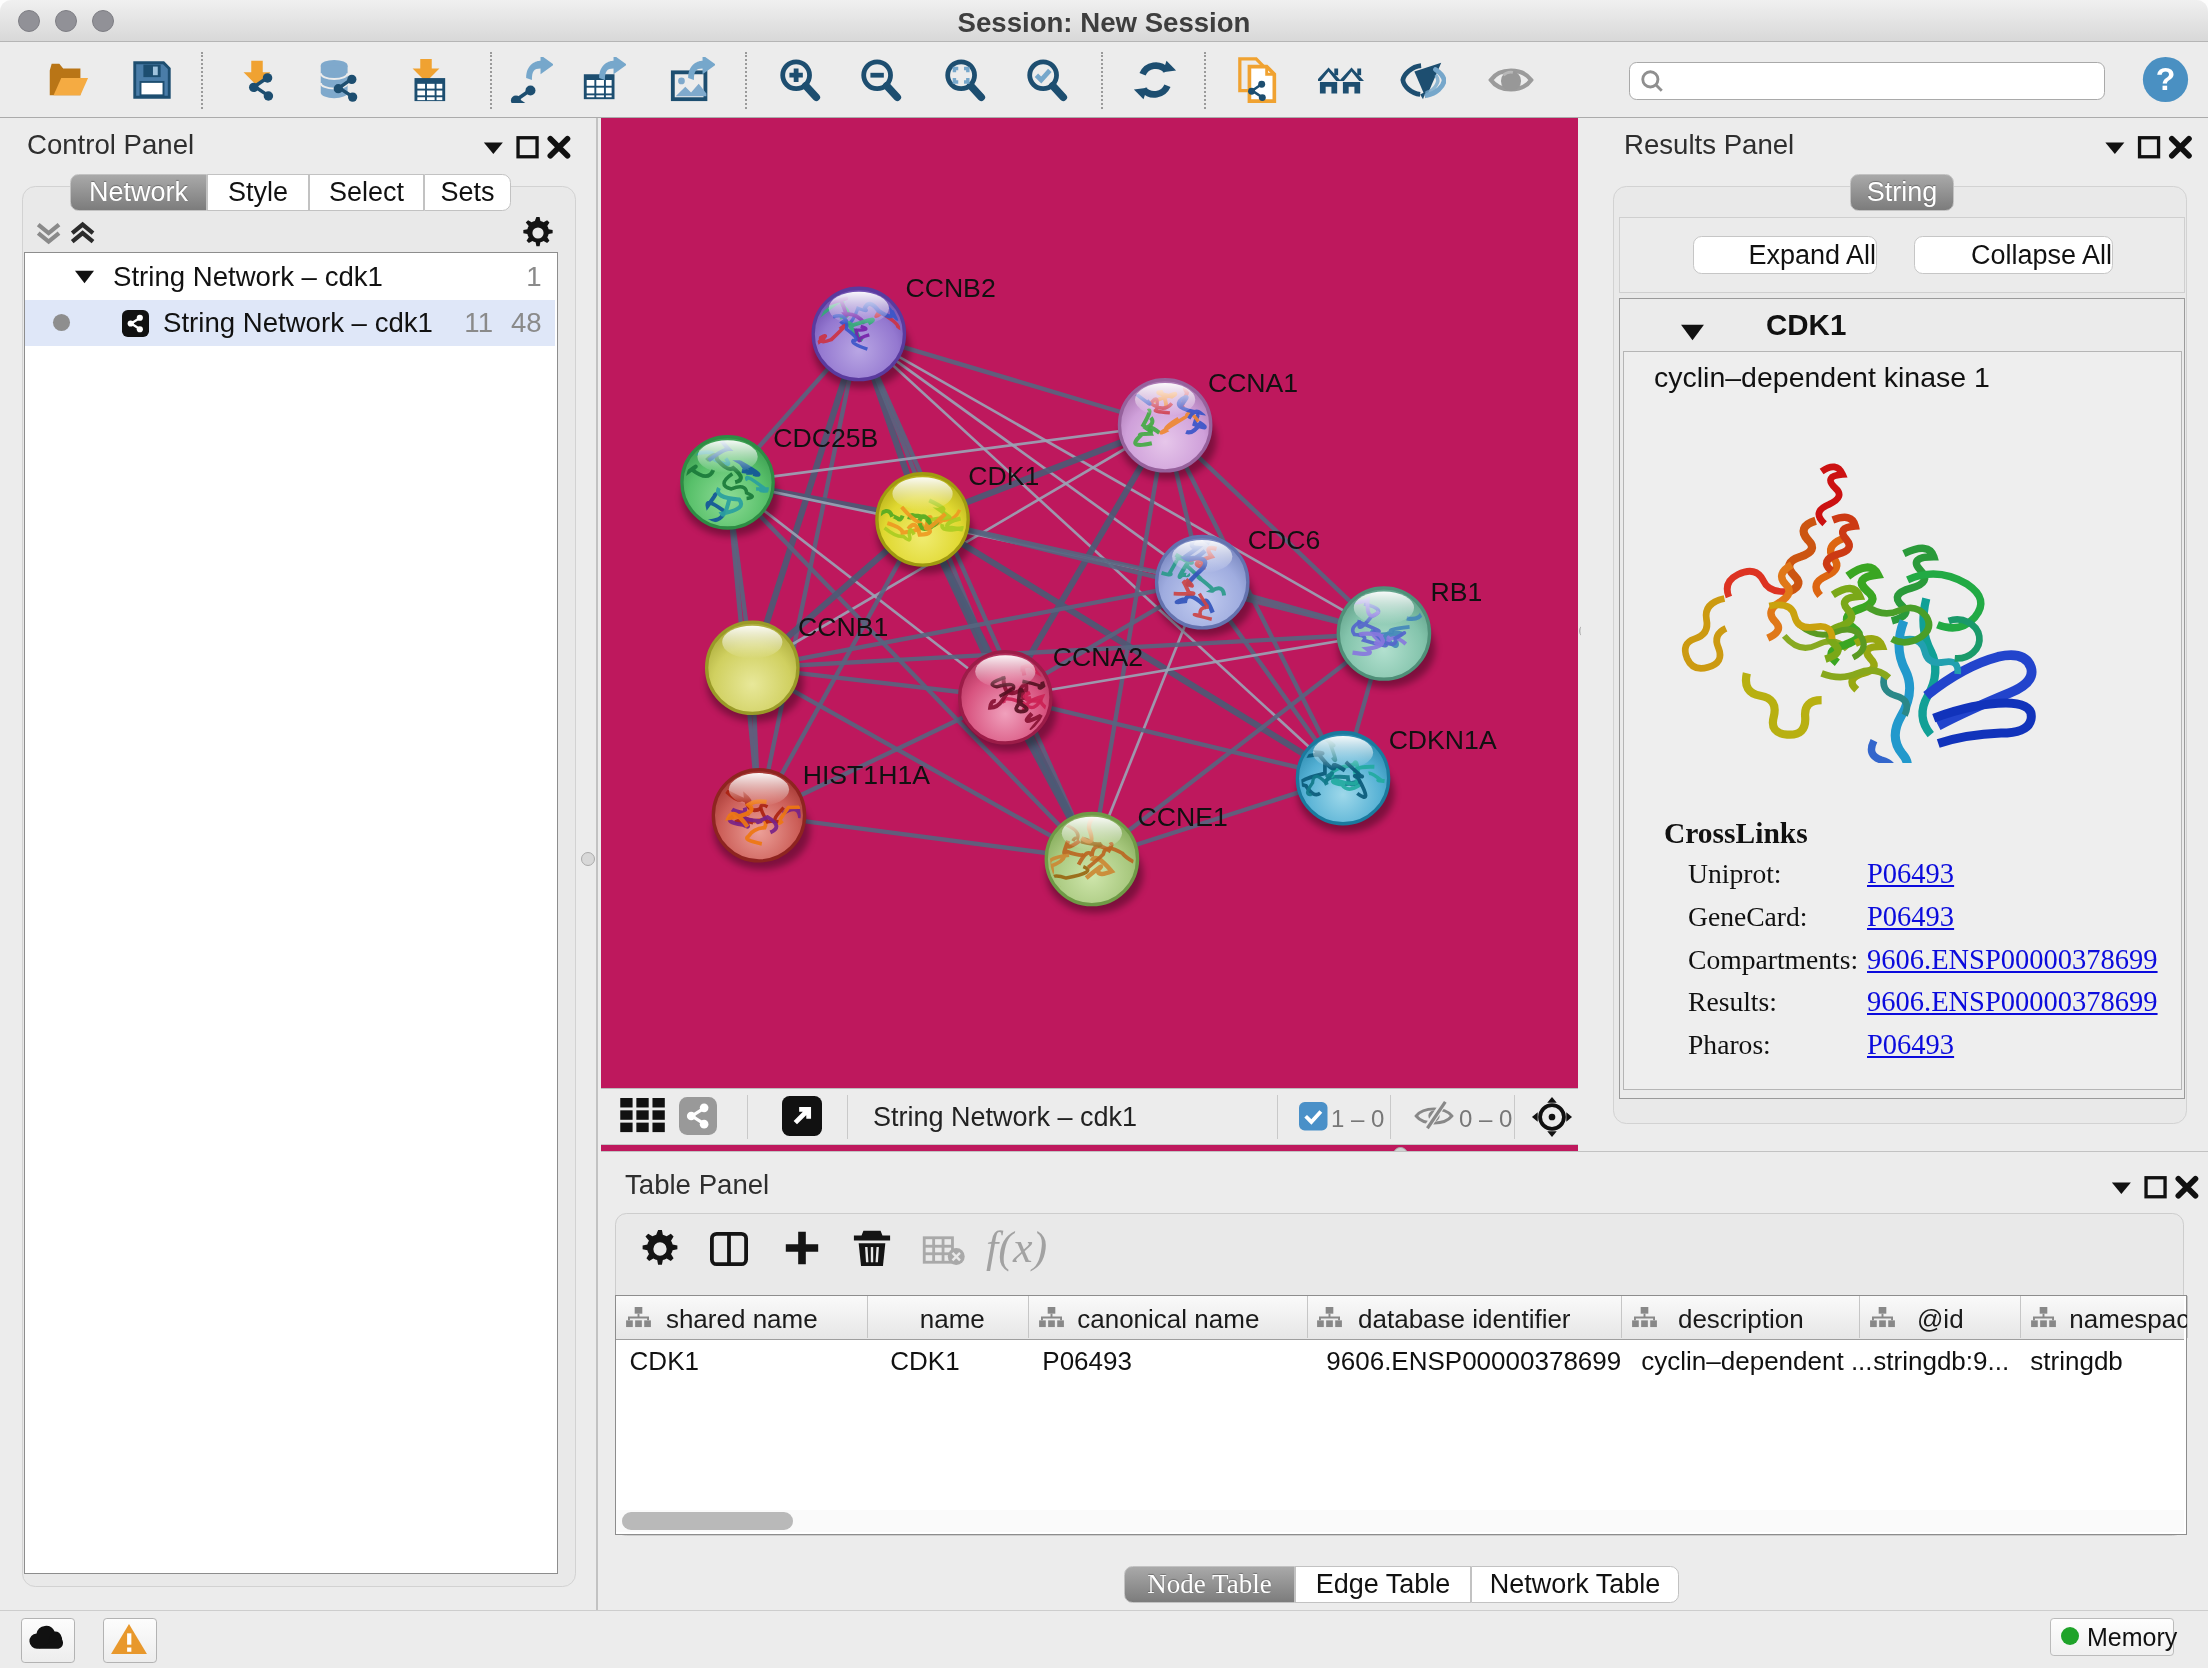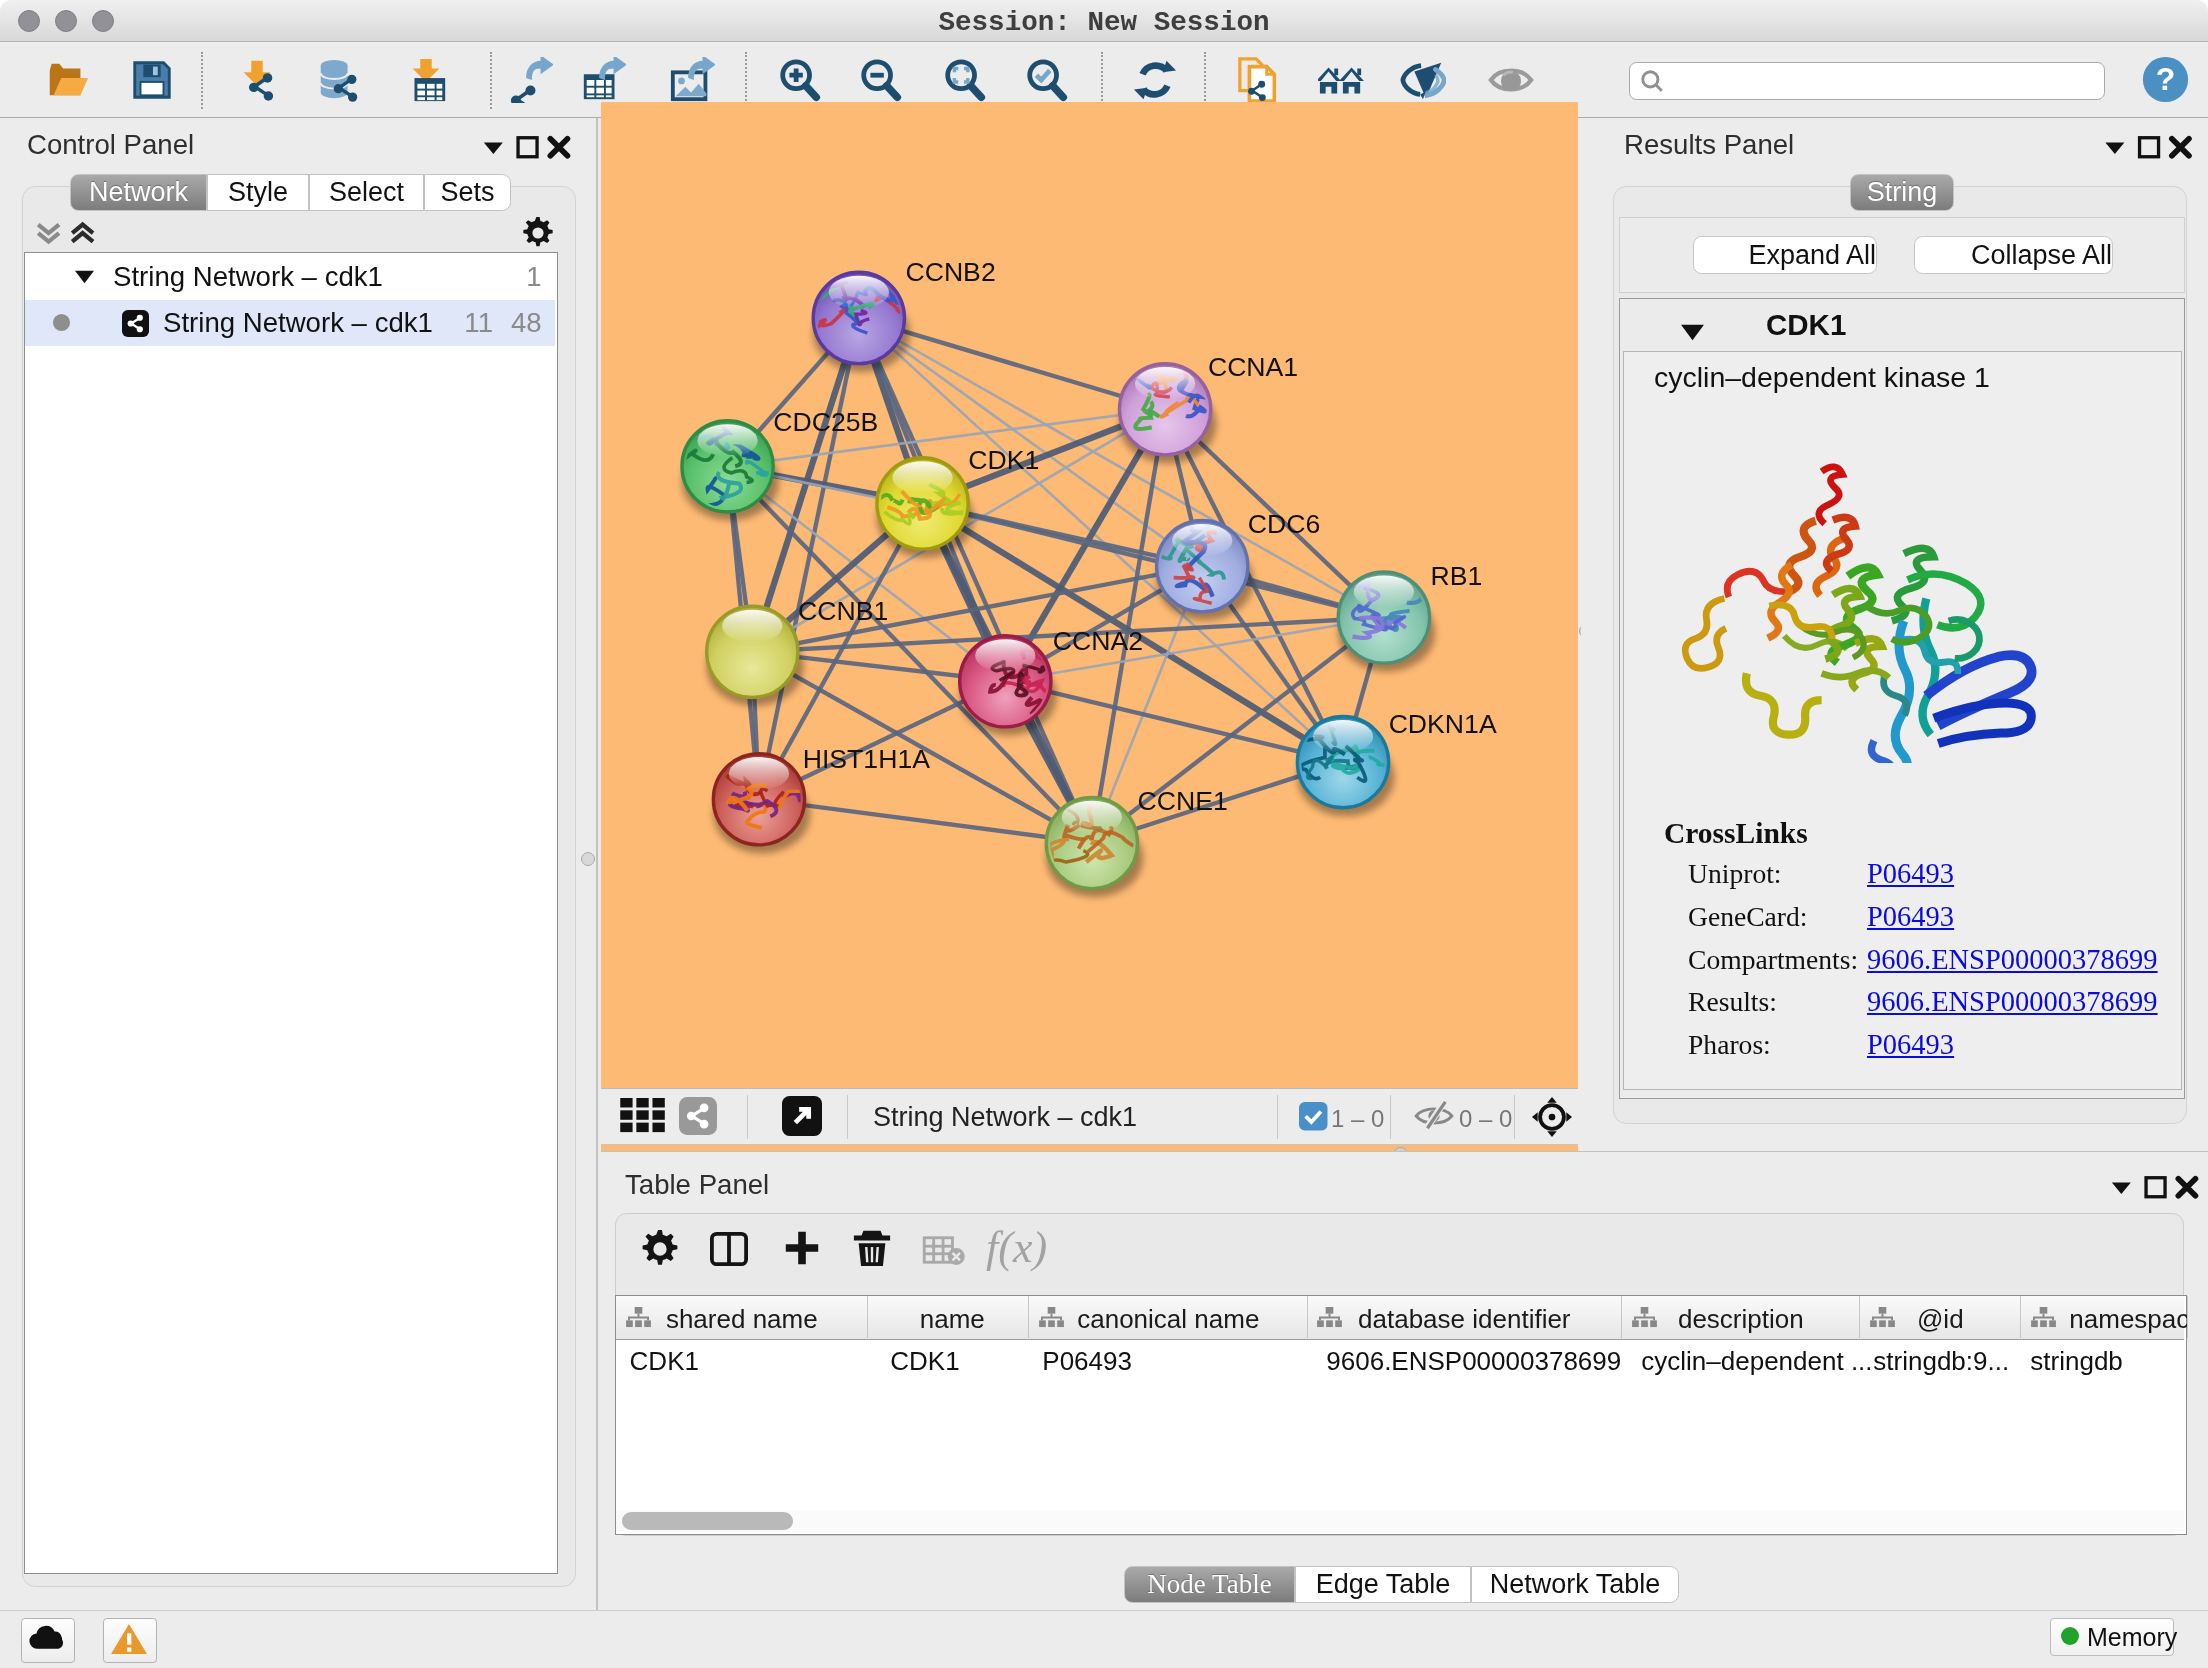--- a/index.html
+++ b/index.html
@@ -1,20 +1,20 @@
 <!DOCTYPE html>
 <html style="font-size:15px"><head><meta charset="utf-8"><title>Session: New Session</title>
 <style>
 * { margin:0; padding:0; box-sizing:border-box; }
 html,body { width:2208px; height:1668px; overflow:hidden; font-family:"Liberation Sans", sans-serif; background:#ececec; }
 .abs { position:absolute; }
 .titlebar { position:absolute; left:0; top:0; width:2208px; height:42px;
   background:linear-gradient(#f0f0f0,#d8d8d8); border-bottom:1.9px solid #b5b5b5; border-radius:11.4px 11.4px 0 0; }
 .tl { position:absolute; top:9.5px; width:22px; height:22px; border-radius:50%; background:#919197; border:1px solid #7e7e84; }
-.title { position:absolute; top:6.7px; left:0; width:2208px; text-align:center; font-size:27.6px; font-weight:bold; color:#3e3e3e;font-family:Liberation Mono, monospace; }
+.title { position:absolute; top:6.7px; left:0; width:2208px; text-align:center; font-size:27.6px; font-weight:bold; color:#3e3e3e; }
 .toolbar { position:absolute; left:0; top:42px; width:2208px; height:76px; background:#ececec; border-bottom:1.9px solid #ababab; }
 .tsep { position:absolute; top:9.5px; width:0px; height:57px; border-left:2.9px dotted #9a9a9a; }
 .searchbox { position:absolute; left:1629px; top:20px; width:476px; height:38px; background:#fff; border:1.9px solid #a9a9a9; border-radius:7.6px; }
 .panel-title { font-size:27.6px; color:#2e2e2e; }
 .roundbox { position:absolute; background:#e9e9e9; border:1.9px solid #d2d2d2; border-radius:13.3px; }
 .tab { position:absolute; top:162px; height:37px; background:#fff; border:1px solid #c2c2c2; color:#111;
   font-size:27px; text-align:center; line-height:35px;margin-top:12px; }
 .tab.sel { background:linear-gradient(#a9a9a9,#7c7c7c); color:#fff; text-shadow:0 -1px 1px rgba(0,0,0,.3); }
 .whitebox { position:absolute; background:#fff; border:1.9px solid #8d8d8d; }
 .btn { background:#fff; border:1.9px solid #c6c6c6; border-radius:8.6px; font-size:27px; color:#111; text-align:right; }
@@ -261,21 +261,21 @@
             <circle cx="18.5" cy="20" r="3.2"></circle>
             <path d="M18 8.5 9.5 14 18 19.5" stroke="#fff" stroke-width="2.4" fill="none"></path>
           </g>
         </svg>
 <div class="abs" style="left:138px;top:6.7px;font-size:27.6px;color:#111">String Network – cdk1</div>
 <div class="abs" style="right:62px;top:6.7px;font-size:27.6px;color:#8a8a8a">11</div>
 <div class="abs" style="right:13.3px;top:6.7px;font-size:27.6px;color:#8a8a8a">48</div>
 </div>
     </div>
   </div>
-<div class="abs" style="left:601px;top:102px;width:977px;height:1168px;background:#fdba74">
+<div class="abs" style="left:601px;top:118px;width:977px;height:1168px;background:#be185d">
     <svg width="977" height="1033" viewBox="632 124 1027 1086" style="position:absolute;left:0;top:0">
       <defs>
         <radialGradient id="gCCNB2" cx="0.5" cy="0.68" r="0.78">
 <stop offset="0" stop-color="#b9a6e4"></stop>
           <stop offset="0.55" stop-color="#9478d0"></stop>
           <stop offset="1" stop-color="#5a3a9e"></stop>
         </radialGradient>
         <clipPath id="cCCNB2">
           <circle cx="903" cy="351" r="44"></circle>
         </clipPath>

